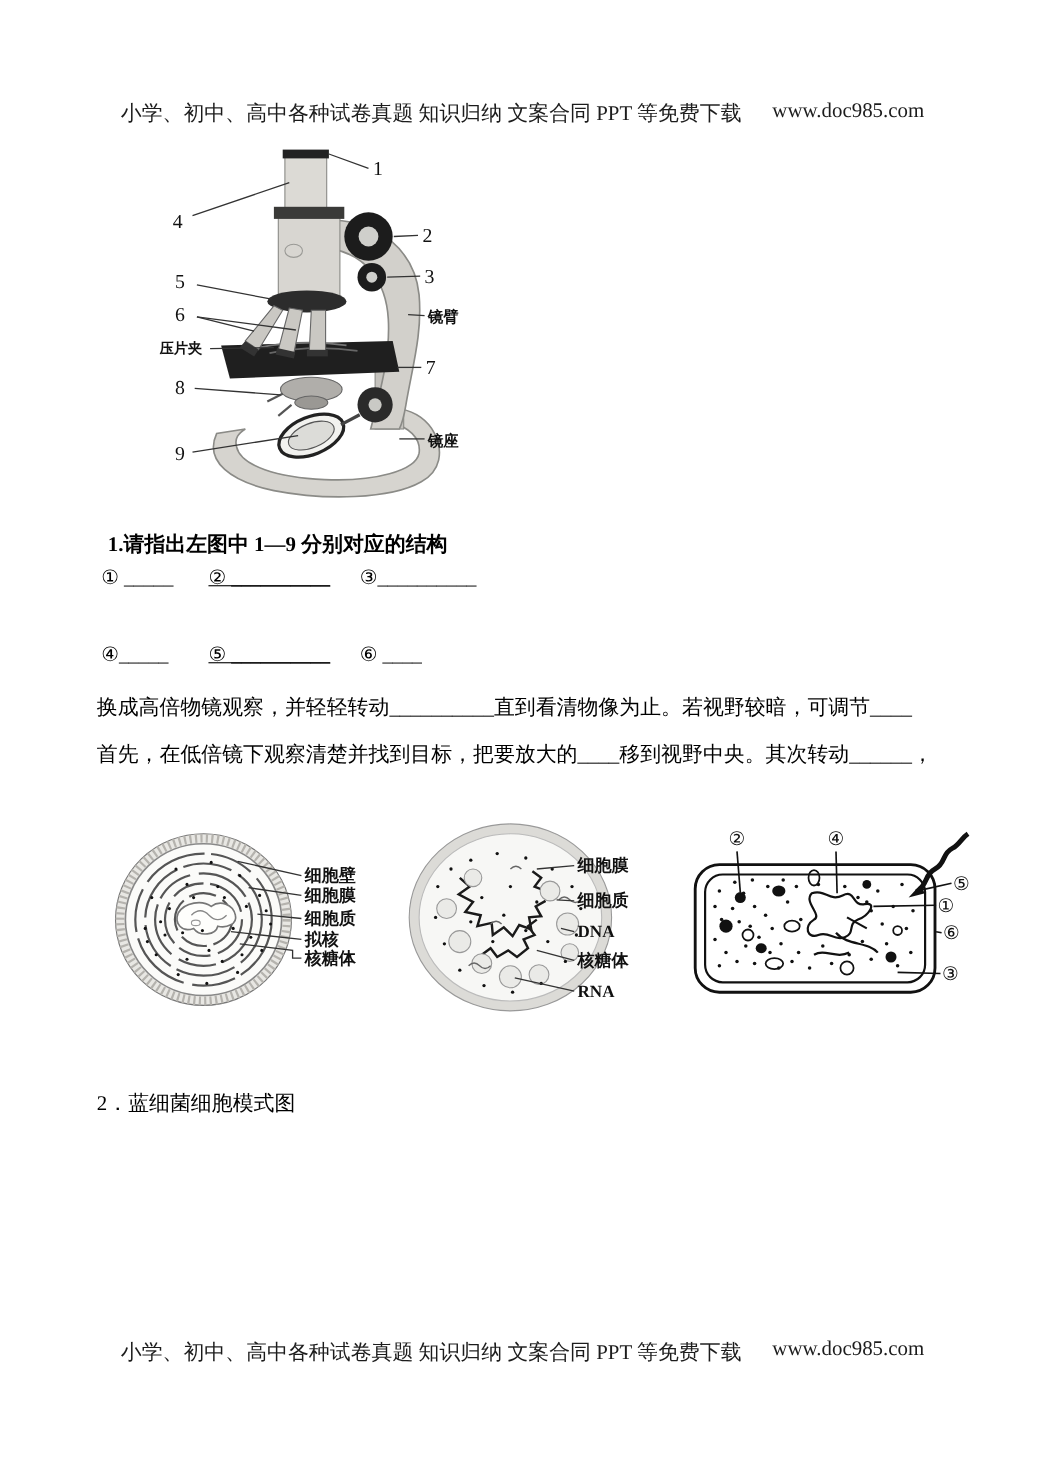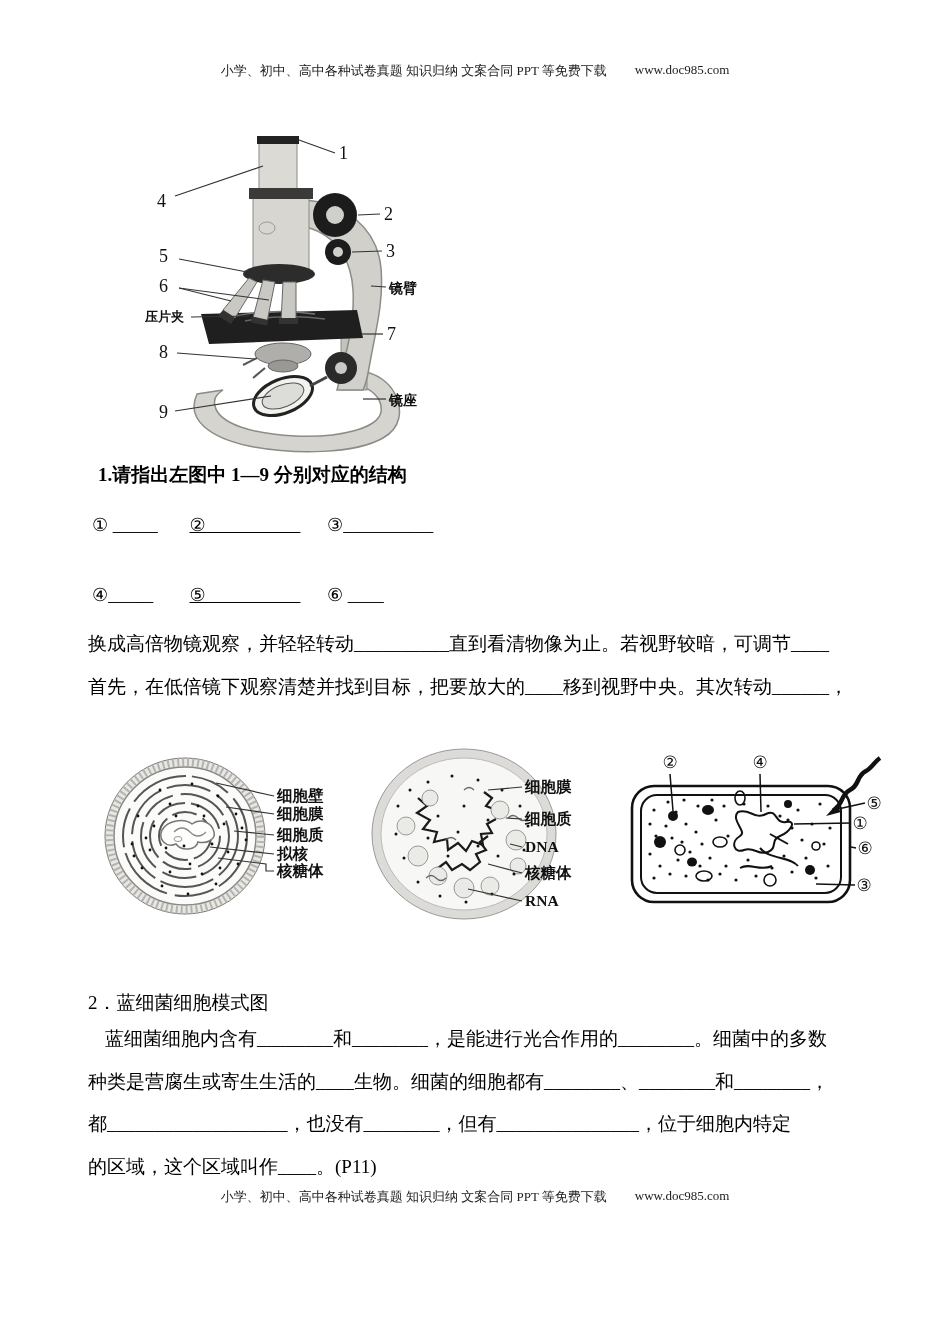--- a/index.html
+++ b/index.html
@@ -1,27 +1,27 @@
 <!DOCTYPE html>
 <html><head>
 <meta charset="utf-8">
 <style>
   html,body{margin:0;padding:0;background:#fff;}
   .page{position:relative;width:950px;height:1344px;background:#ffffff;overflow:hidden;
         font-family:"Liberation Serif","DejaVu Serif",serif;color:#000;}
   .hdr{position:absolute;left:0;width:100%;display:flex;justify-content:center;gap:28px;
-       font-size:13px;color:#1c1c1c;white-space:nowrap;}
+       font-size:19px;color:#1c1c1c;white-space:nowrap;margin-top:28px;}
   .hdr.top{top:62px;} .hdr.bottom{top:1188px;}
   .fig{position:absolute;}
   .fig text{font-family:"Liberation Serif","DejaVu Serif",serif;fill:#111;}
   .micro-num{font-size:18px;}
   .micro-cn{font-size:14px;font-weight:bold;}
   .cell-label{font-size:15.5px;font-weight:600;}
   .marker{font-size:17px;}
-  .q1-title{position:absolute;left:98px;top:462px;font-size:19px;font-weight:bold;}
+  .q1-title{position:absolute;left:98px;top:482px;font-size:19px;font-weight:bold;}
   .q1-row{position:absolute;left:92px;font-size:18px;white-space:nowrap;}
   .q1-row span{display:inline-block;}
   .q1-row .c1{width:93px;} .q1-row .c2{width:133px;text-decoration:underline;}
   .q1-row.r3 .c1{width:112px;}
   .para{position:absolute;left:88px;width:800px;font-size:19px;line-height:43px;}
   .para div{white-space:nowrap;}
   .p1{top:622px;}
   .q2-title{position:absolute;left:88px;top:990px;font-size:19px;font-family:Liberation Serif, serif;}
   .p2{top:1018px;line-height:42.5px;}
   .p2 .indent{padding-left:17px;}
@@ -344,25 +344,19 @@
     </g>
     <text class="marker" text-anchor="middle" x="50" y="20">②</text>
     <text class="marker" text-anchor="middle" x="140" y="20">④</text>
     <text class="marker" text-anchor="middle" x="254" y="61">⑤</text>
     <text class="marker" text-anchor="middle" x="240" y="81">①</text>
     <text class="marker" text-anchor="middle" x="245" y="106">⑥</text>
     <text class="marker" text-anchor="middle" x="244" y="143">③</text>
   </svg>
 
   <div class="q2-title">2．蓝细菌细胞模式图</div>
-  <div class="para p2">
-    <div class="indent">蓝细菌细胞内含有________和________，是能进行光合作用的________。细菌中的多数</div>
-    <div>种类是营腐生或寄生生活的____生物。细菌的细胞都有________、________和________，</div>
-    <div>都___________________，也没有________，但有_______________，位于细胞内特定</div>
-    <div>的区域，这个区域叫作____。(P11)</div>
-  </div>
 
   <div class="hdr bottom">
     <span>小学、初中、高中各种试卷真题 知识归纳 文案合同 PPT 等免费下载</span>
     <span>www.doc985.com</span>
   </div>
 
 </div>
 
 </body></html>

